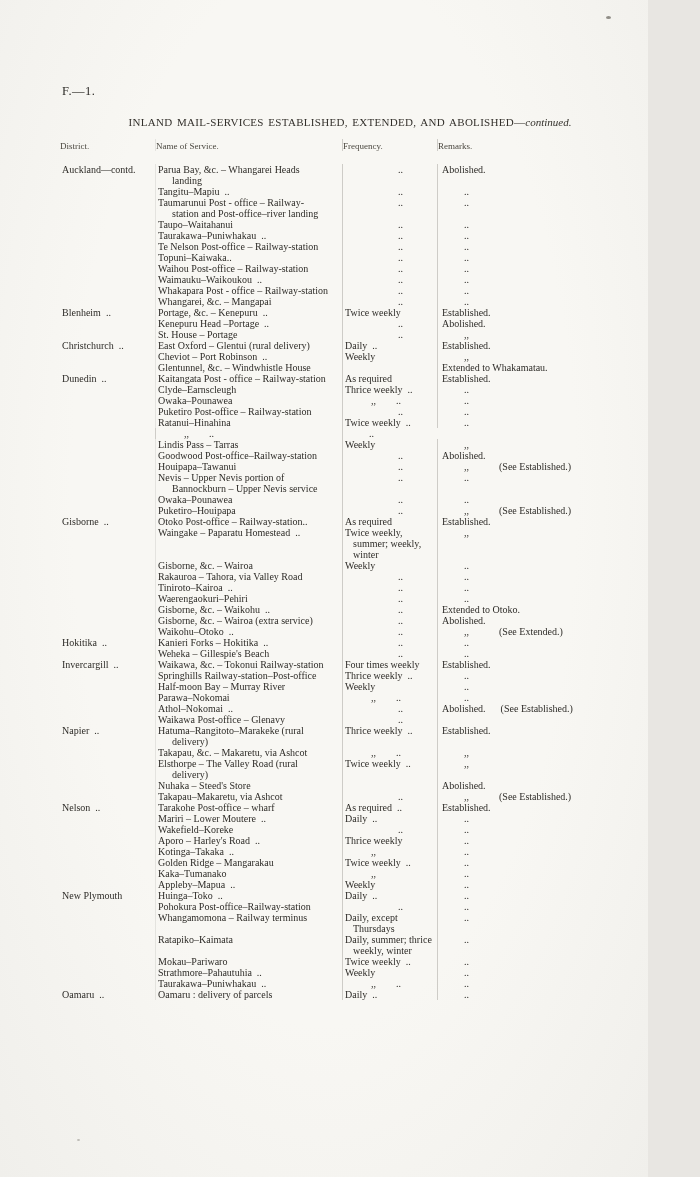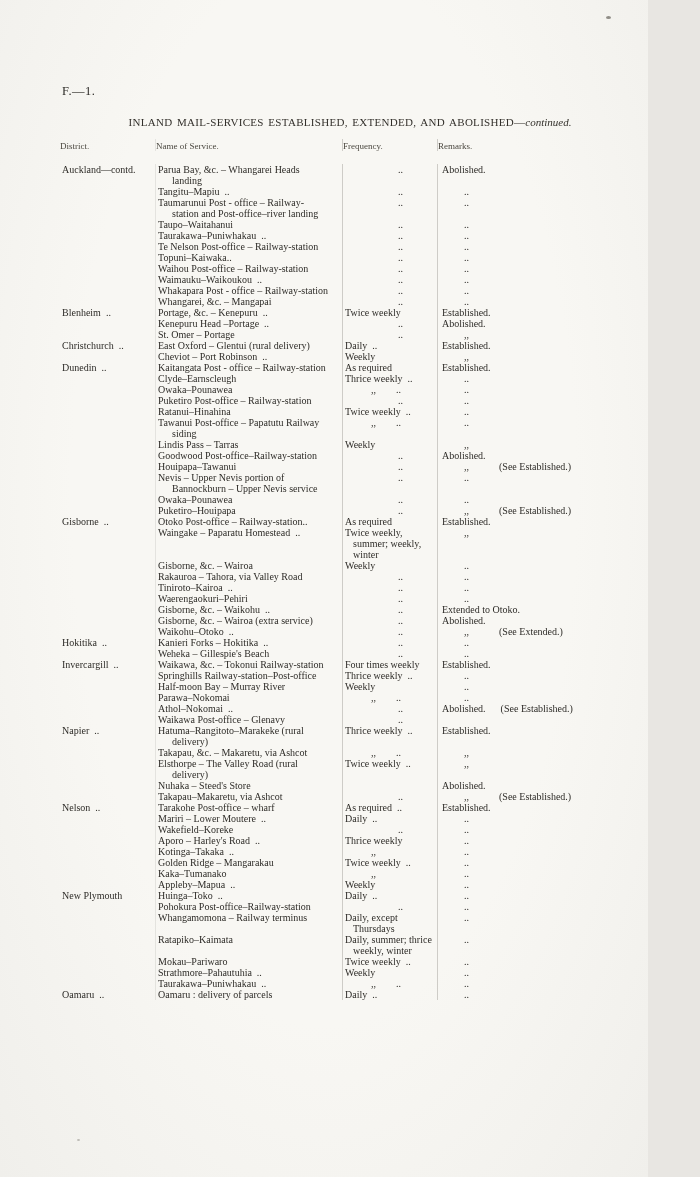--- a/index.html
+++ b/index.html
@@ -127,37 +127,43 @@
     <div class="td col-r cell-remarks">Established.</div>
   </div>
         <div class="tr">
     <div class="td col-d cell-district"></div>
     <div class="td col-s cell-service">Kenepuru Head –Portage  ..</div>
     <div class="td col-f cell-frequency pad-dots">..</div>
     <div class="td col-r cell-remarks">Abolished.</div>
   </div>
         <div class="tr">
     <div class="td col-d cell-district"></div>
-    <div class="td col-s cell-service">St. Omer – Portage</div>
+    <div class="td col-s cell-service">St. House – Portage</div>
     <div class="td col-f cell-frequency pad-dots">..</div>
     <div class="td col-r cell-remarks pad-ditto-r">,,</div>
   </div>
         <div class="tr">
     <div class="td col-d cell-district">Christchurch  ..</div>
     <div class="td col-s cell-service">East Oxford – Glentui (rural delivery)</div>
     <div class="td col-f cell-frequency">Daily  ..</div>
     <div class="td col-r cell-remarks">Established.</div>
   </div>
         <div class="tr">
     <div class="td col-d cell-district"></div>
     <div class="td col-s cell-service">Cheviot – Port Robinson  ..</div>
     <div class="td col-f cell-frequency">Weekly</div>
     <div class="td col-r cell-remarks pad-ditto-r">,,</div>
   </div>
         <div class="tr">
+    <div class="td col-d cell-district"></div>
+    <div class="td col-s cell-service">Glentunnel, &amp;c. – Windwhistle House</div>
+    <div class="td col-f cell-frequency"></div>
+    <div class="td col-r cell-remarks">Extended to Whakamatau.</div>
+  </div>
+        <div class="tr">
     <div class="td col-d cell-district">Dunedin  ..</div>
     <div class="td col-s cell-service">Kaitangata Post - office – Railway-station</div>
     <div class="td col-f cell-frequency">As required</div>
     <div class="td col-r cell-remarks">Established.</div>
   </div>
         <div class="tr">
     <div class="td col-d cell-district"></div>
     <div class="td col-s cell-service">Clyde–Earnscleugh</div>
     <div class="td col-f cell-frequency">Thrice weekly  ..</div>
     <div class="td col-r cell-remarks pad-ditto-r">..</div>
@@ -175,21 +181,20 @@
     <div class="td col-r cell-remarks pad-ditto-r">..</div>
   </div>
         <div class="tr">
     <div class="td col-d cell-district"></div>
     <div class="td col-s cell-service">Ratanui–Hinahina</div>
     <div class="td col-f cell-frequency">Twice weekly  ..</div>
     <div class="td col-r cell-remarks pad-ditto-r">..</div>
   </div>
         <div class="tr">
     <div class="td col-d cell-district"></div>
-    <div class="td col-s cell-service">Tawanui Post-office – Papatutu Railway siding</div>
     <div class="td col-f cell-frequency pad-ditto">,,        ..</div>
     <div class="td col-r cell-remarks pad-ditto-r">..</div>
   </div>
         <div class="tr">
     <div class="td col-d cell-district"></div>
     <div class="td col-s cell-service">Lindis Pass – Tarras</div>
     <div class="td col-f cell-frequency">Weekly</div>
     <div class="td col-r cell-remarks pad-ditto-r">,,</div>
   </div>
         <div class="tr">

